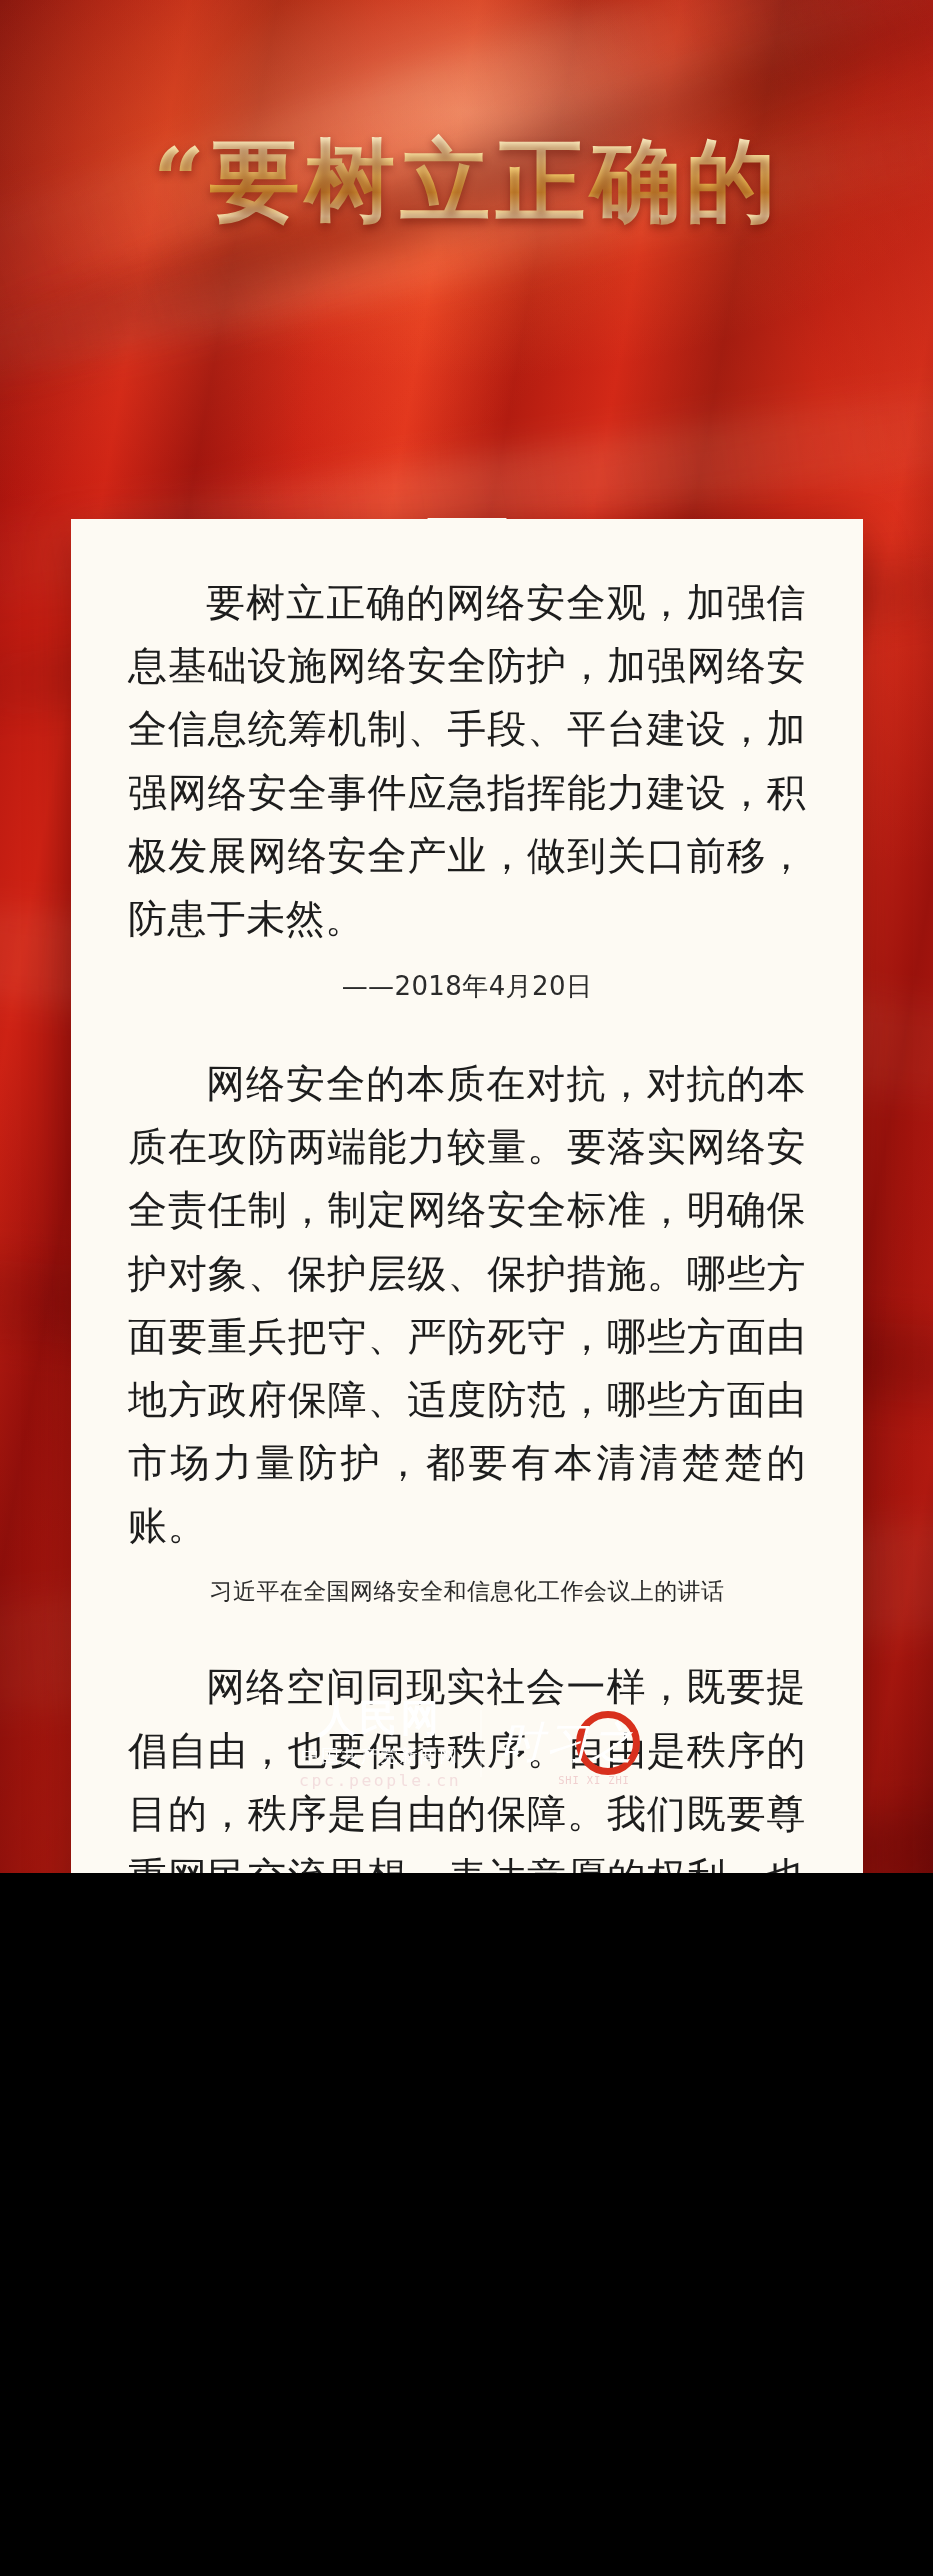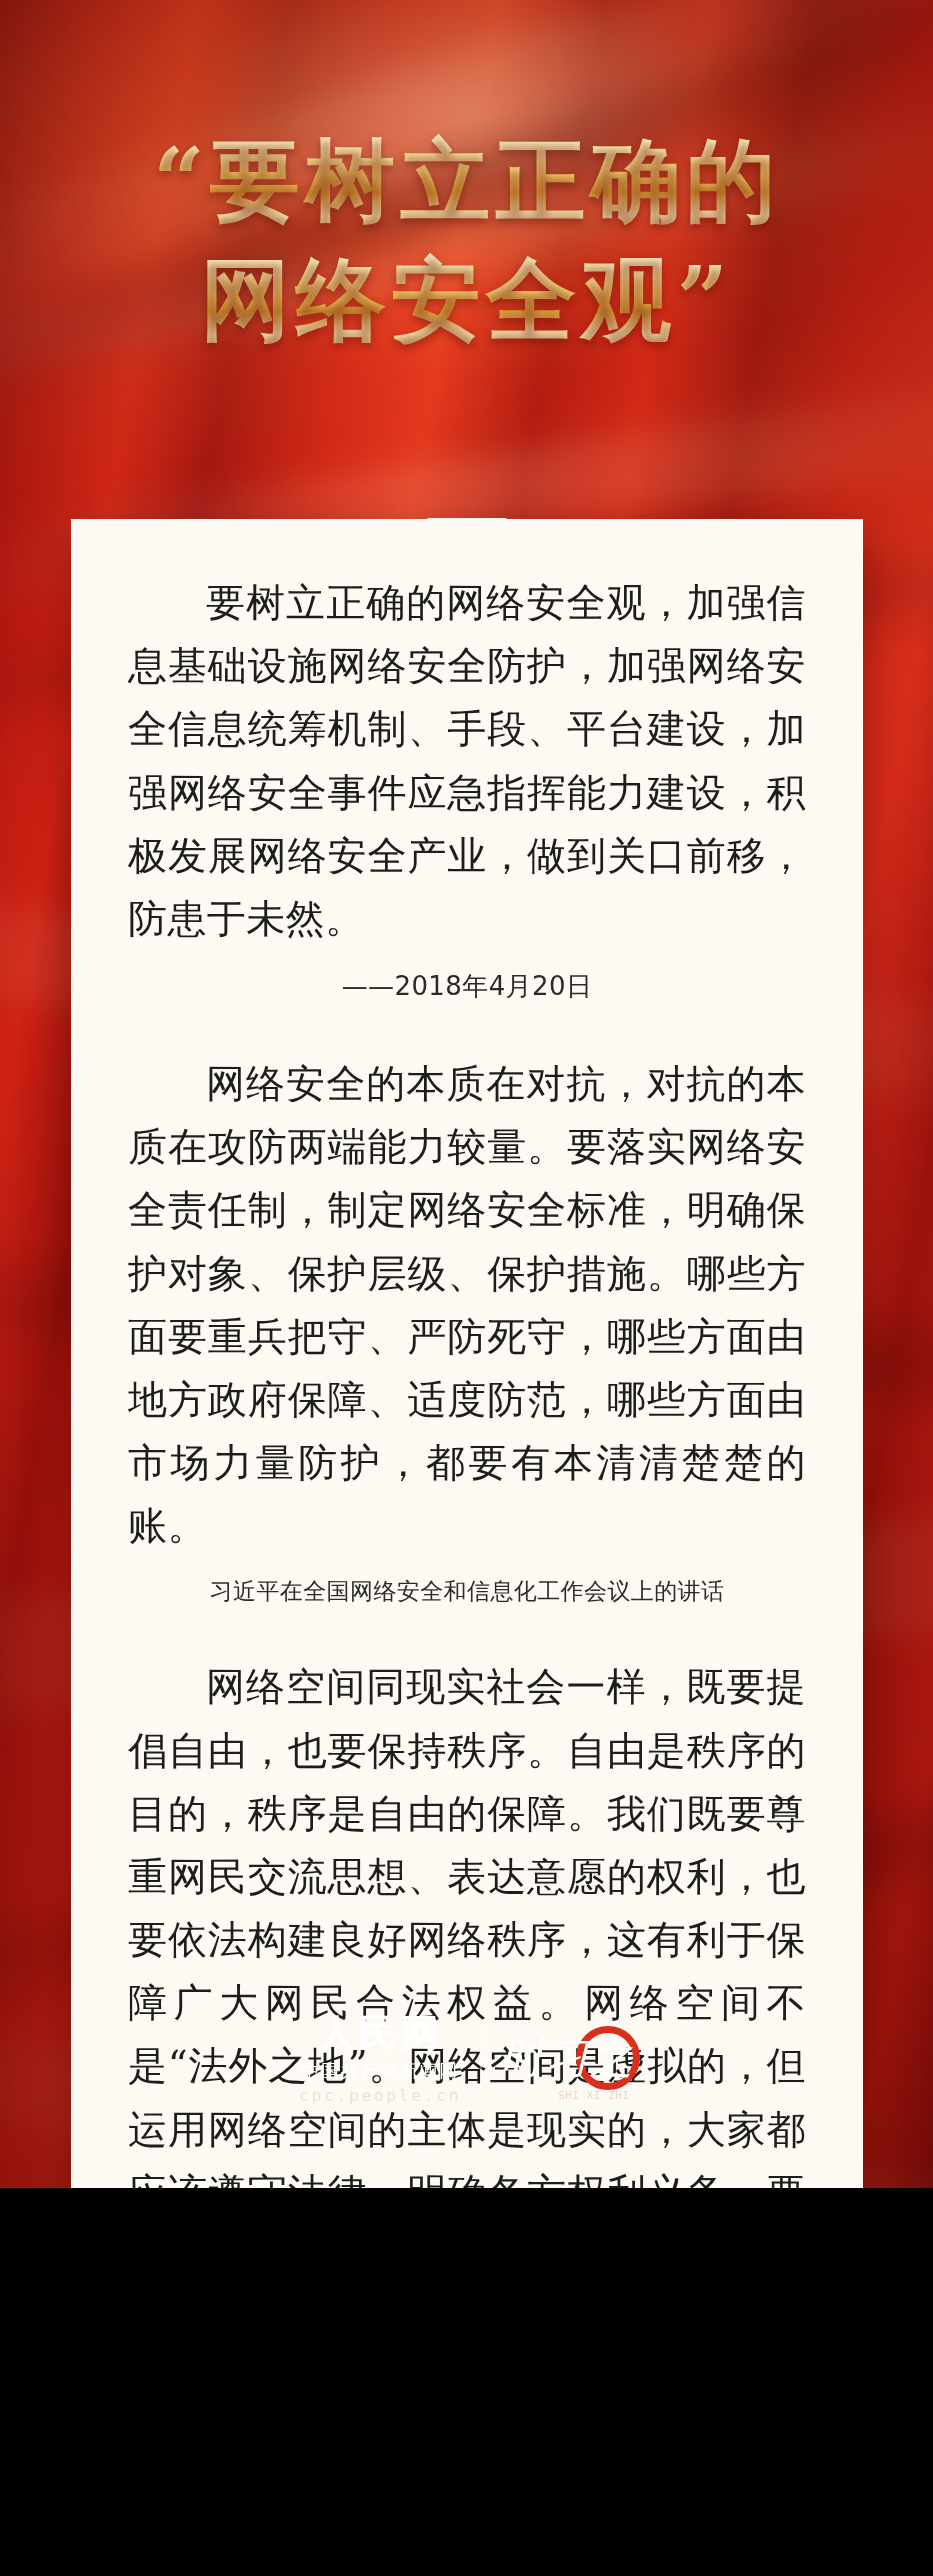--- a/index.html
+++ b/index.html
@@ -6,21 +6,21 @@
     margin: 0;
     padding: 0;
     background: #000;
   }
   body {
     font-family: "Liberation Sans", sans-serif;
   }
   .poster {
     position: relative;
     width: 934px;
-    height: 2188px;
+    height: 1873px;
     overflow: hidden;
     background:
       radial-gradient(ellipse 778px 605px at 18% 8%, rgba(255,120,60,0.30) 0%, rgba(200,30,20,0) 62%),
       radial-gradient(ellipse 951px 778px at 85% 22%, rgba(255,90,40,0.22) 0%, rgba(170,18,14,0) 60%),
       linear-gradient(100deg,
         #8d0f0c 0%,
         #b5170f 8%,
         #cf2214 15%,
         #9c110c 22%,
         #c91f13 30%,
@@ -247,21 +247,20 @@
     <div class="dark-streak" style="left:-130px; top:605px; width:1210px; height:61px; transform: rotate(-6deg);"></div>
     <div class="dark-streak" style="left:-216px; top:1297px; width:1470px; height:78px; transform: rotate(4deg);"></div>
     <div class="dark-streak" style="left:-216px; top:1859px; width:1470px; height:69px; transform: rotate(-7deg);"></div>
     <div class="dark-streak" style="left:-216px; top:2377px; width:1470px; height:78px; transform: rotate(8deg);"></div>
   </div>
   <div class="glow-top"></div>
   <div class="vignette"></div>
 
   <div class="title-wrap">
     <span class="title-line">“要树立正确的</span>
-    <span class="title-line">网络安全观”</span>
   </div>
 
   <div class="card">
     <div class="card-notch"></div>
 
     <div class="quote-block">
       <p class="quote-text">要树立正确的网络安全观，加强信息基础设施网络安全防护，加强网络安全信息统筹机制、手段、平台建设，加强网络安全事件应急指挥能力建设，积极发展网络安全产业，做到关口前移，防患于未然。</p>
       <div class="attrib">
         <p class="attrib-date">——2018年4月20日</p>
       </div>

